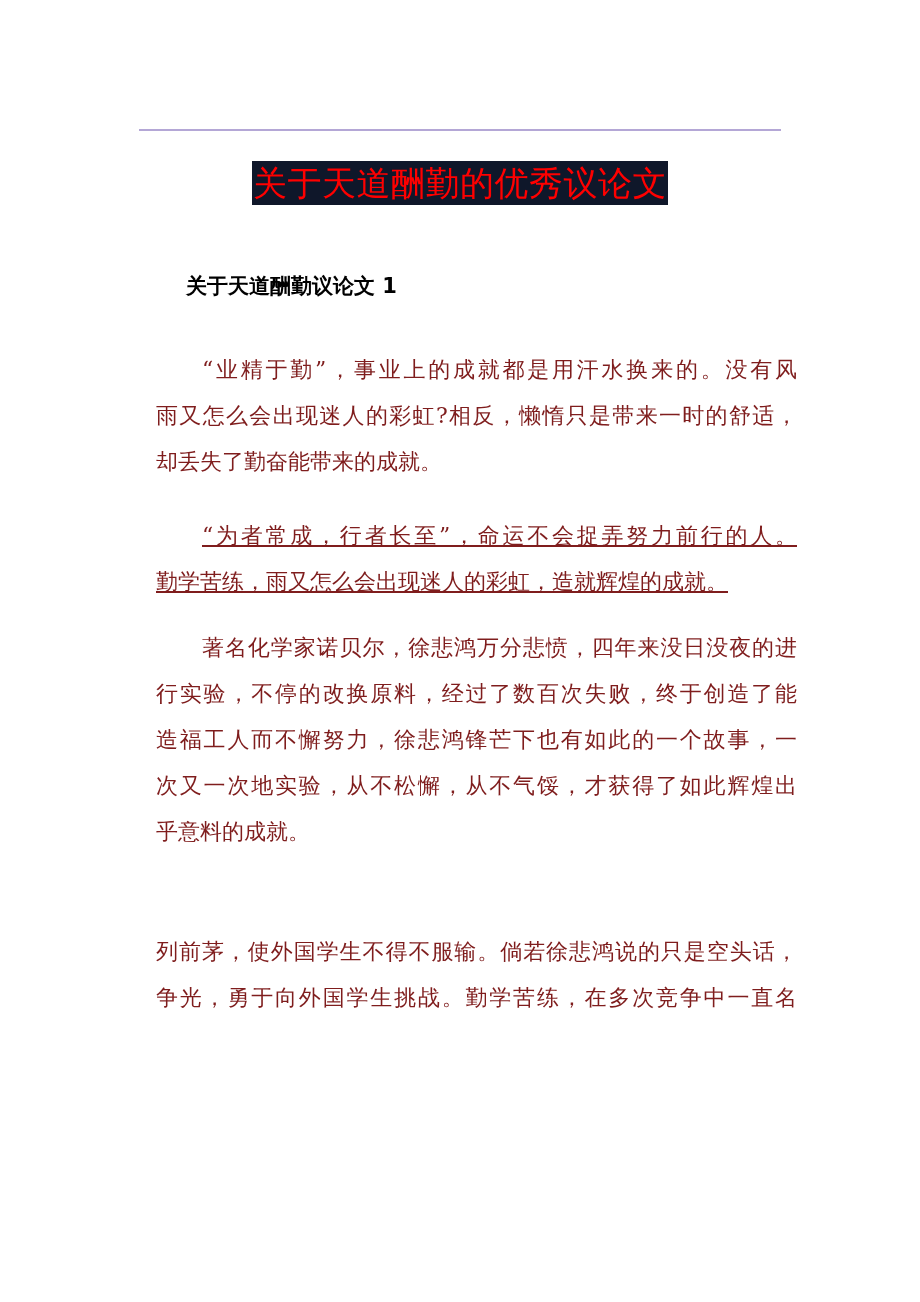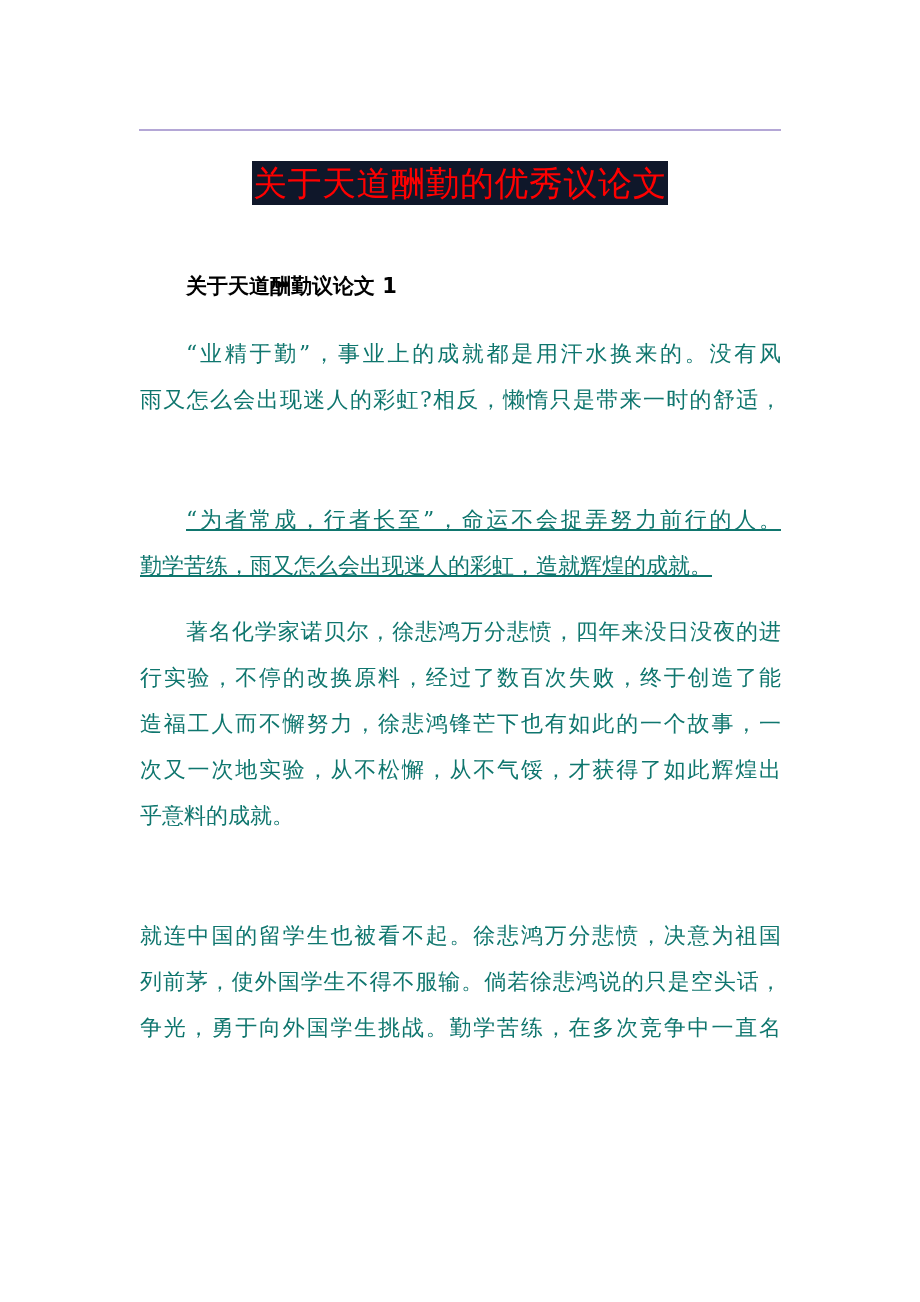--- a/index.html
+++ b/index.html
@@ -67,22 +67,22 @@
       color: #000;
     }
     .para {
       position: absolute;
       left: 0;
       width: 641px;
       font-size: 22px;
       line-height: 46px;
       text-align: justify;
       text-indent: 46px;
-      color: #0f766e;
-      margin: 0;
+      color: #7f1d1d;
+      margin: 16px;
     }
     .para .line {
       display: block;
       height: 46px;
       white-space: nowrap;
       text-align: justify;
       text-align-last: justify;
       overflow: visible;
     }
     .para .line.first {
@@ -103,35 +103,35 @@
     <span class="title">关于天道酬勤的优秀议论文</span>
   </div>
 
   <div class="content">
 
     <div class="section-heading">关于天道酬勤议论文 1</div>
 
     <div class="para" style="top:331px; text-indent:0;">
       <span class="line first" style="text-align-last:justify;">“业精于勤”，事业上的成就都是用汗水换来的。没有风</span>
       <span class="line" style="letter-spacing:-0.6px;">雨又怎么会出现迷人的彩虹?相反，懒惰只是带来一时的舒适，</span>
+      <span class="line last">却丢失了勤奋能带来的成就。</span>
     </div>
 
     <div class="para" style="top:497px; text-indent:0;text-decoration:underline;">
       <span class="line first">“为者常成，行者长至”，命运不会捉弄努力前行的人。</span>
       <span class="line last">勤学苦练，雨又怎么会出现迷人的彩虹，造就辉煌的成就。</span>
     </div>
 
     <div class="para" style="top:609px; text-indent:0;">
       <span class="line first">著名化学家诺贝尔，徐悲鸿万分悲愤，四年来没日没夜的进</span>
       <span class="line">行实验，不停的改换原料，经过了数百次失败，终于创造了能</span>
       <span class="line">造福工人而不懈努力，徐悲鸿锋芒下也有如此的一个故事，一</span>
       <span class="line">次又一次地实验，从不松懈，从不气馁，才获得了如此辉煌出</span>
       <span class="line last">乎意料的成就。</span>
     </div>
 
     <div class="para" style="top:913px; text-indent:0;">
-      <span class="line">就连中国的留学生也被看不起。徐悲鸿万分悲愤，决意为祖国</span>
       <span class="line" style="letter-spacing:-0.6px;">列前茅，使外国学生不得不服输。倘若徐悲鸿说的只是空头话，</span>
       <span class="line">争光，勇于向外国学生挑战。勤学苦练，在多次竞争中一直名</span>
     </div>
 
   </div>
 </div>
 
 </body></html>

